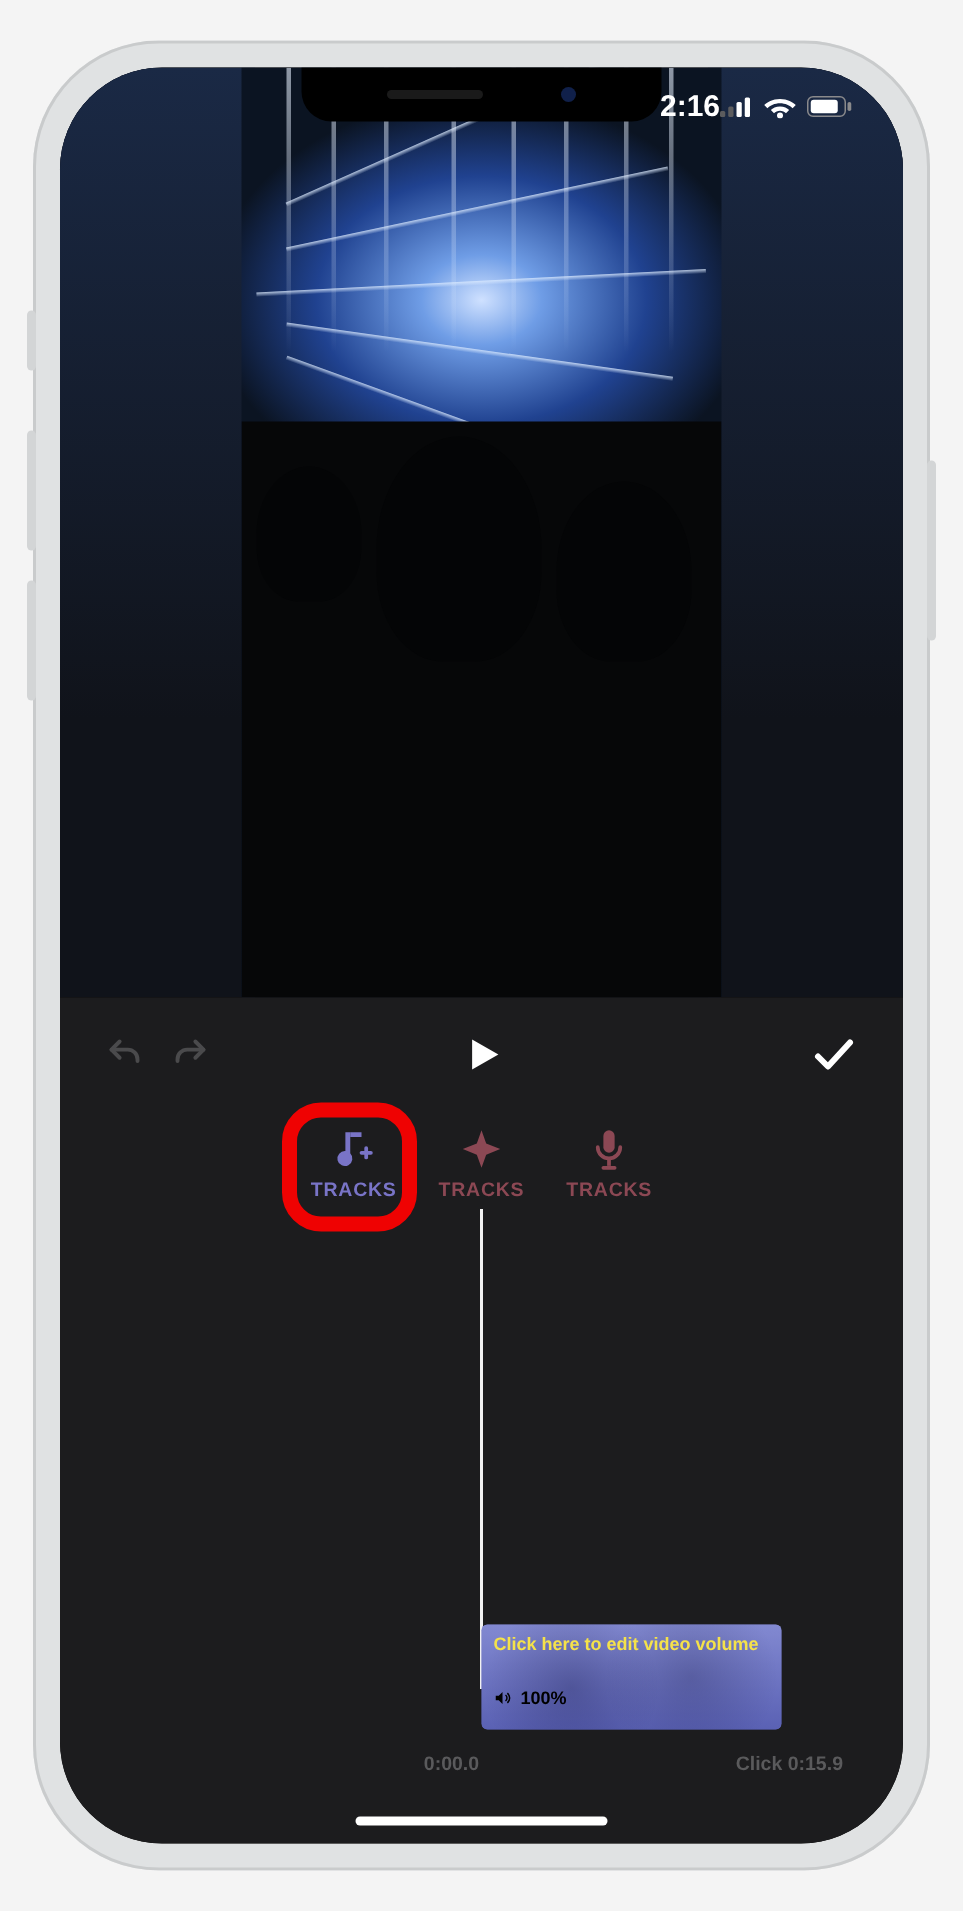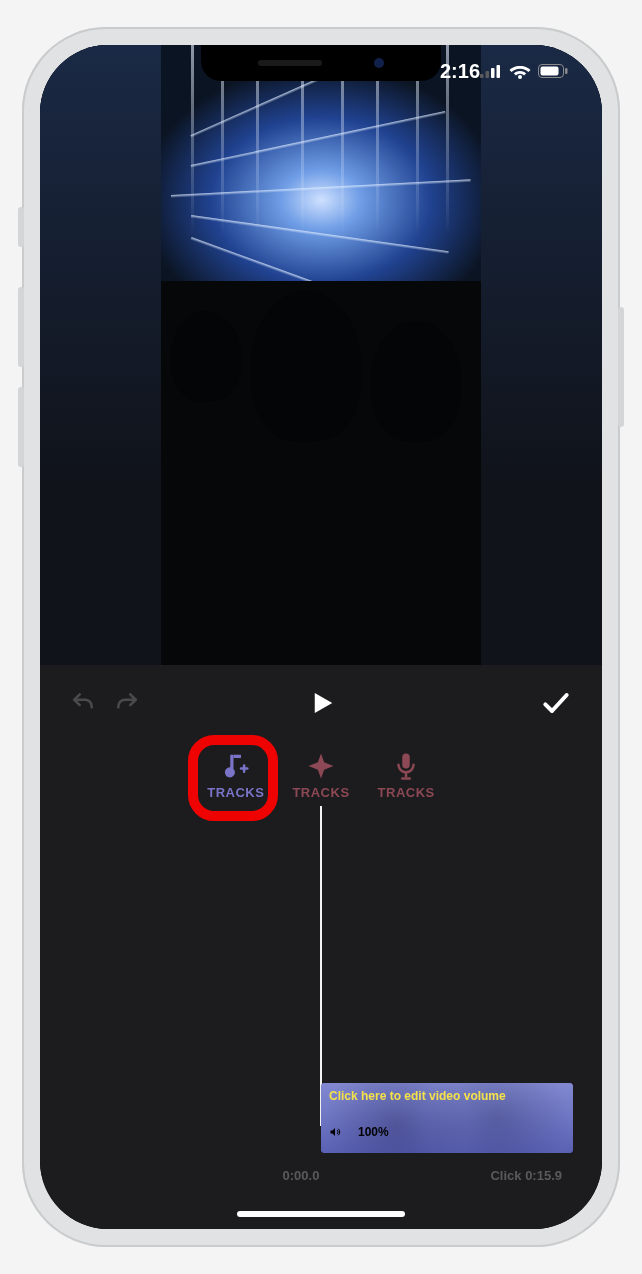--- a/index.html
+++ b/index.html
@@ -166,21 +166,21 @@
     top:0;
     left:50%;
     width:2px;
     height: 320px;
     background:#f2f2f2;
     transform:translateX(-1px);
   }
   .clip{
     position:absolute;
     left:50%;
-    width: 252px;
+    width: 200px;
     height: 70px;
     bottom: 76px;
     background: linear-gradient(180deg,#7d81cc,#5960b5);
     border-radius:4px;
     overflow:hidden;
     padding: 6px 8px;
   }
   .clip-inner{
     position:absolute;
     inset:0;
@@ -197,21 +197,21 @@
   }
   .clip-vol{
     position:absolute;
     left:8px;
     bottom:14px;
     color:#000;
     font-size:12px;
     font-weight:700;
     display:flex;
     align-items:center;
-    gap:17px;
+    gap:6px;
   }
   .time-row{
     position:absolute;
     left:0; right:0;
     bottom: 46px;
     display:flex;
     justify-content:space-between;
     padding: 0 40px 0 0;
     color:#5a5a5c;
     font-size:13px;

